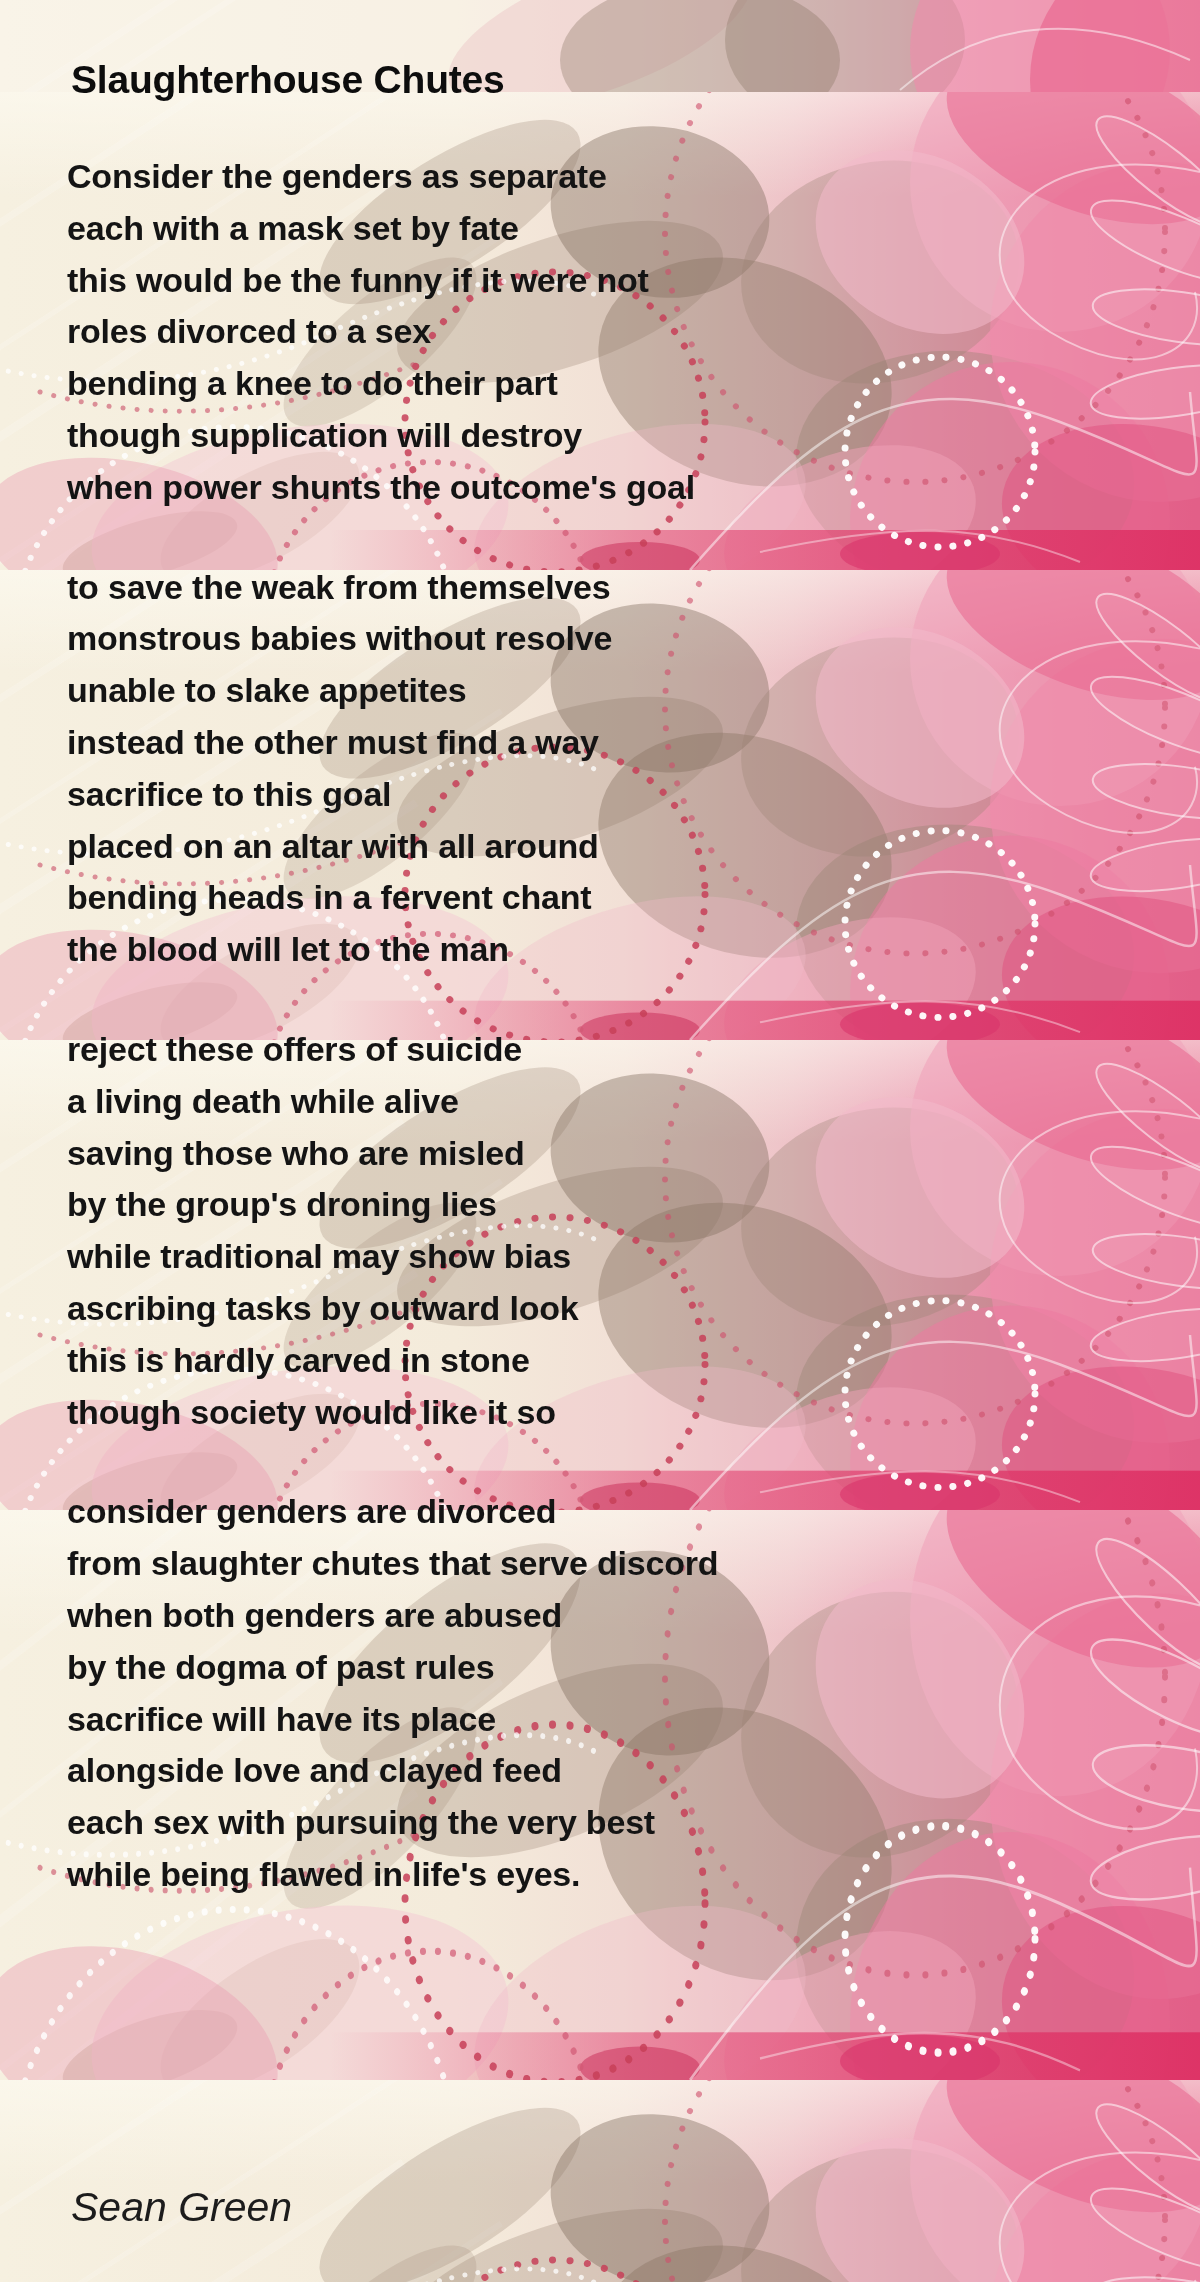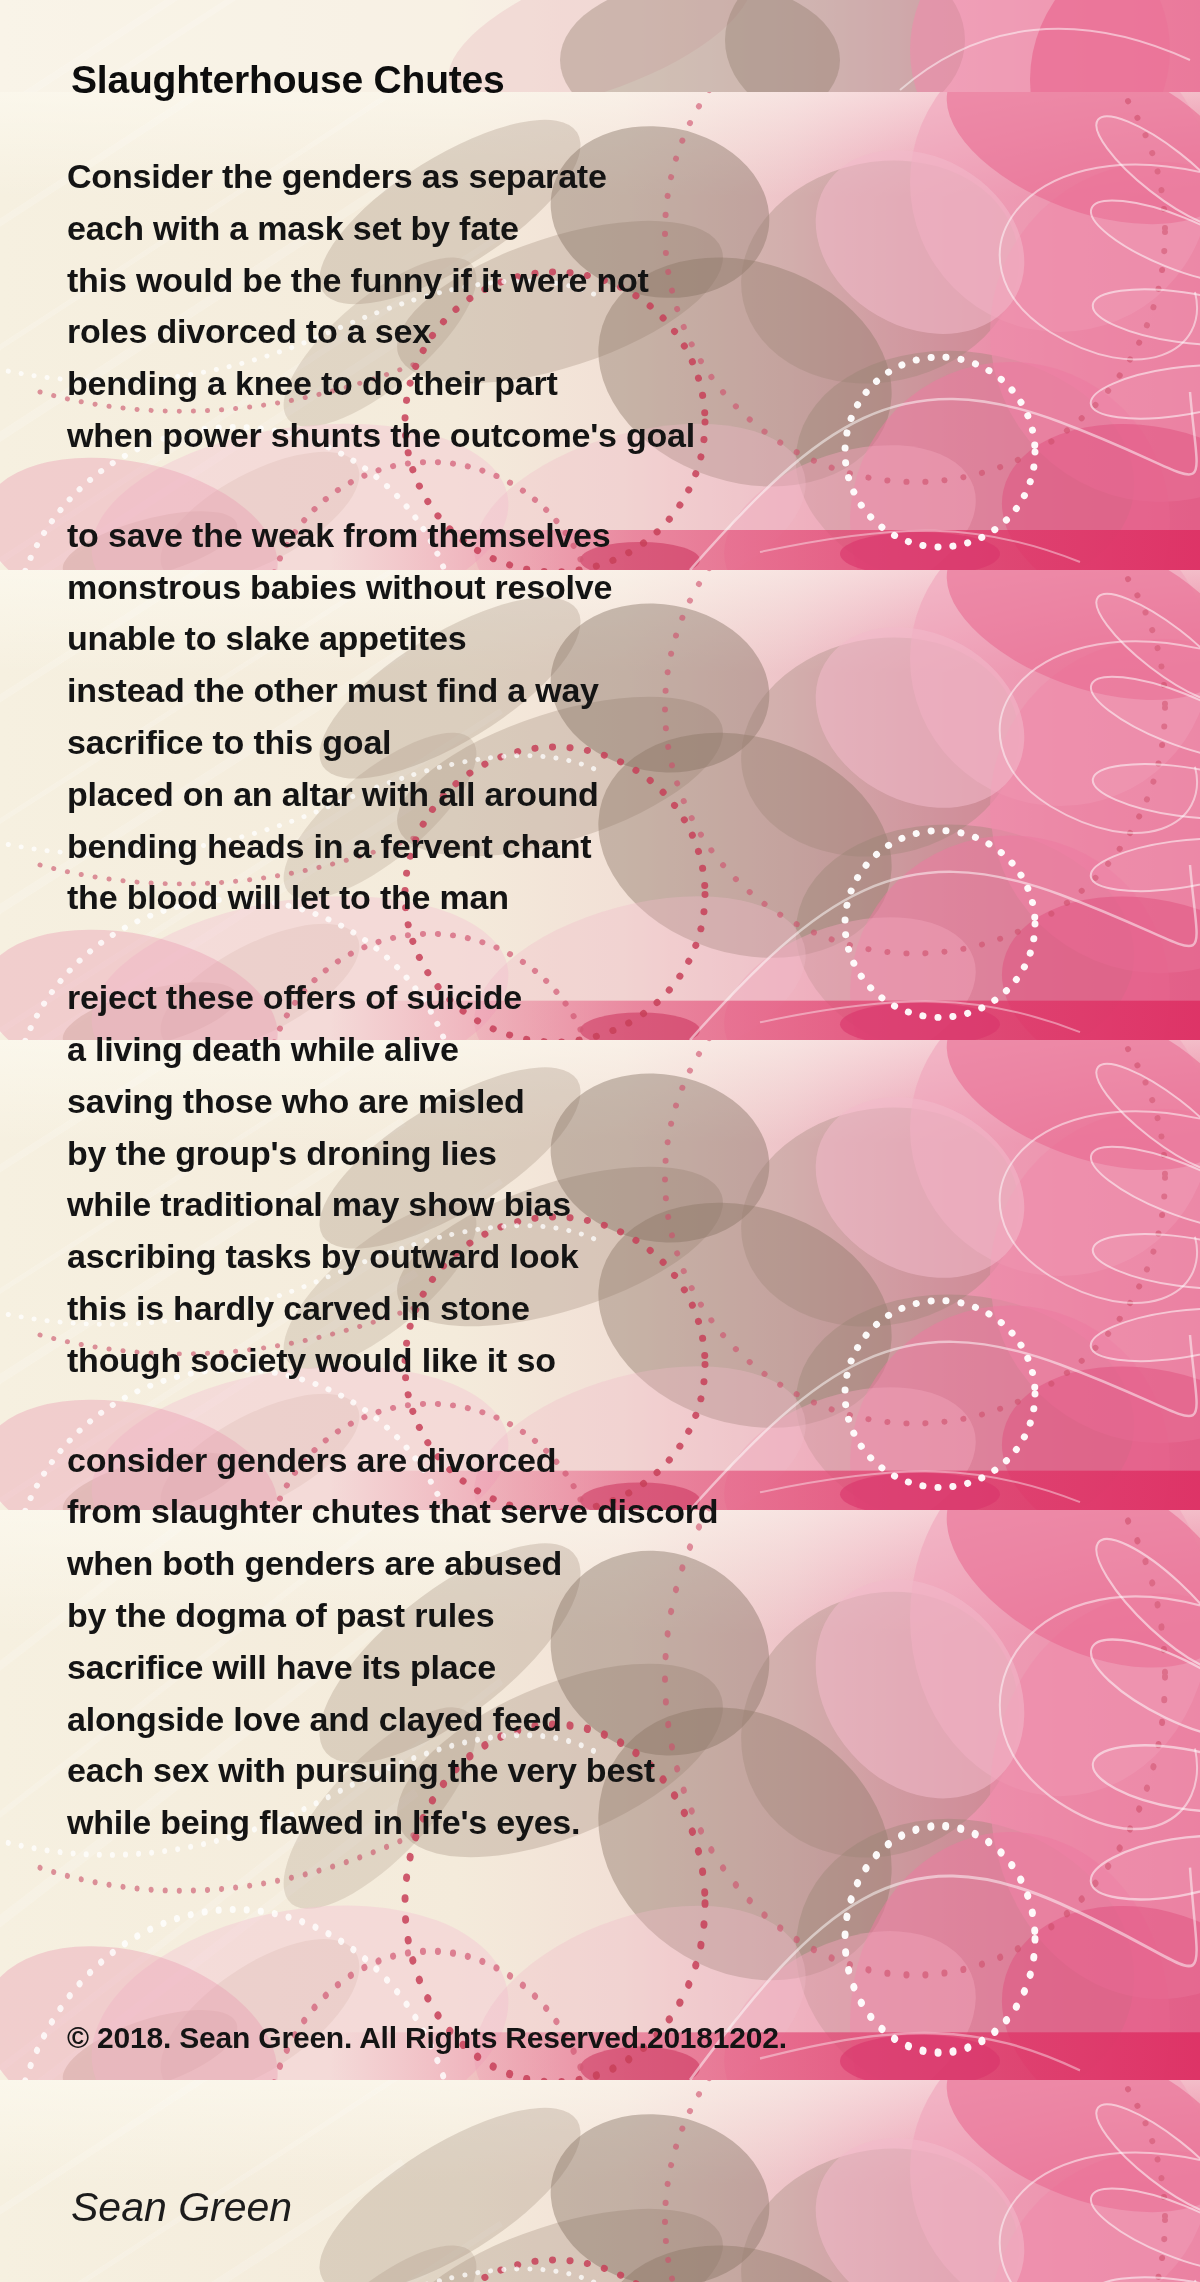--- a/index.html
+++ b/index.html
@@ -185,20 +185,21 @@
 
   <h1 class="page-title">Slaughterhouse Chutes</h1>
 
   <div class="poem">
       <div class="stanza">
         <div class="poem-line">Consider the genders as separate</div>
         <div class="poem-line">each with a mask set by fate</div>
         <div class="poem-line">this would be the funny if it were not</div>
         <div class="poem-line">roles divorced to a sex</div>
         <div class="poem-line">bending a knee to do their part</div>
+        <div class="poem-line">though supplication will destroy</div>
         <div class="poem-line">when power shunts the outcome's goal</div>
       </div>
       <div class="stanza">
         <div class="poem-line">to save the weak from themselves</div>
         <div class="poem-line">monstrous babies without resolve</div>
         <div class="poem-line">unable to slake appetites</div>
         <div class="poem-line">instead the other must find a way</div>
         <div class="poem-line">sacrifice to this goal</div>
         <div class="poem-line">placed on an altar with all around</div>
         <div class="poem-line">bending heads in a fervent chant</div>
@@ -219,17 +220,16 @@
         <div class="poem-line">from slaughter chutes that serve discord</div>
         <div class="poem-line">when both genders are abused</div>
         <div class="poem-line">by the dogma of past rules</div>
         <div class="poem-line">sacrifice will have its place</div>
         <div class="poem-line">alongside love and clayed feed</div>
         <div class="poem-line">each sex with pursuing the very best</div>
         <div class="poem-line">while being flawed in life's eyes.</div>
       </div>
     </div>
 
-  <div class="copyright">© 2018. Sean Green. All Rights Reserved.20181202.</div>
 
   <div class="signature">Sean Green</div>
 
 </div>
 
 </body></html>

